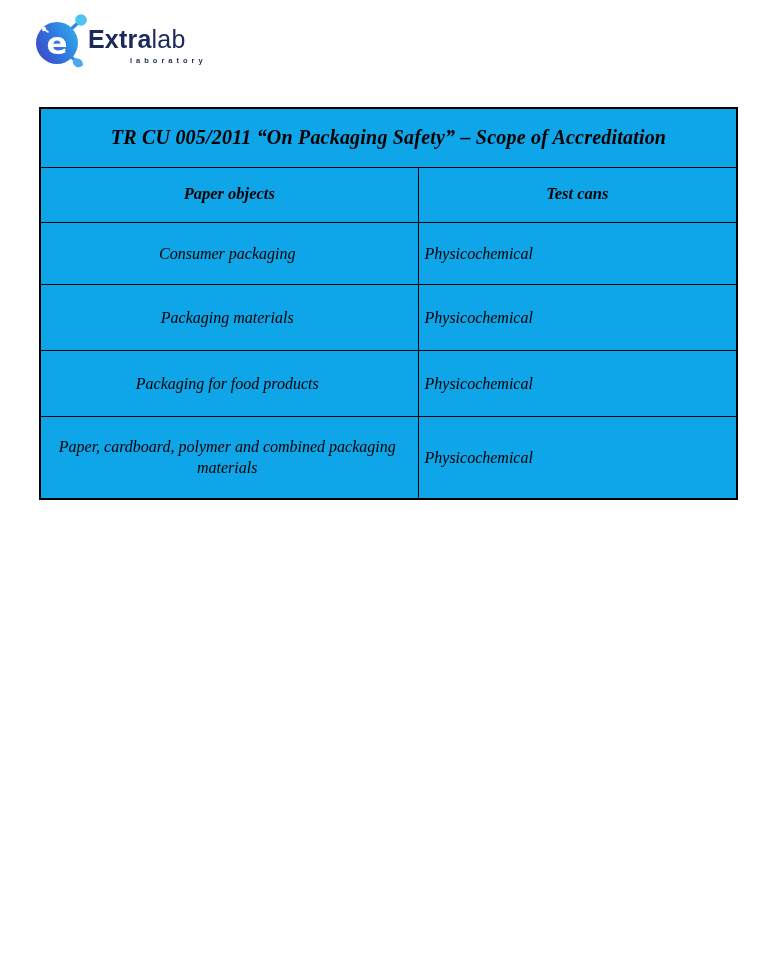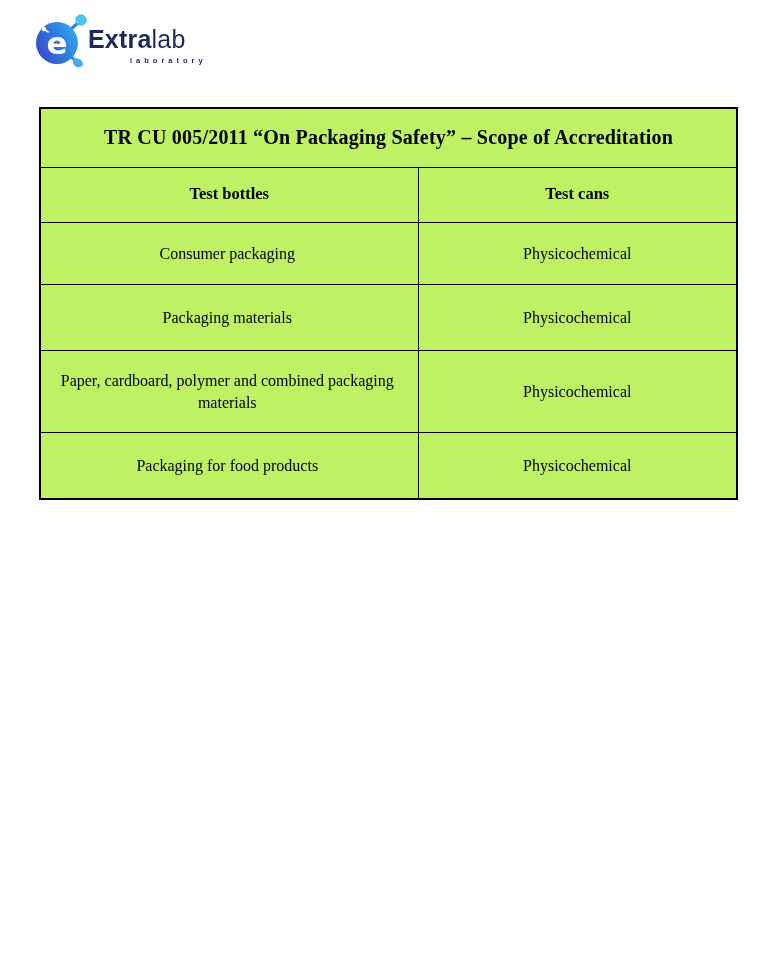--- a/index.html
+++ b/index.html
@@ -54,21 +54,22 @@
     width: 697px;
     border-collapse: collapse;
     table-layout: fixed;
     border: 2px solid #000000;
   }
   .doc-table td, .doc-table th {
     border: 1.5px solid #000000;
     font-size: 16px;
     line-height: 1.35;
     vertical-align: middle;
-    background: #bef264;
+    background: #0ea5e9;
+    font-style: italic;
   }
   .col-objects { width: 378px; }
   .col-type  { width: 319px; }
 
   .title-row td {
     height: 59px;
     text-align: center;
     font-weight: 700;
     font-size: 20px;
     letter-spacing: 0.2px;
@@ -77,21 +78,21 @@
     height: 55px;
     text-align: center;
     font-weight: 700;
     font-size: 16.5px;
   }
   .data-row td.cell-object {
     text-align: center;
     padding: 8px 12px 8px 8px;
   }
   .data-row td.cell-type {
-    text-align: center;
+    text-align: left;
     padding: 20px 6px;
   }
   .row-h-57 td { height: 55px; }
   .row-h-93 td { height: 92px; }
   .row-h-68 td { height: 66px; }
   .row-h-67 td { height: 66px; }
   .row-h-83 td { height: 82px; }
 </style>
 </head>
 <body>
@@ -131,35 +132,35 @@
   <table class="doc-table">
     <colgroup>
       <col class="col-objects">
       <col class="col-type">
     </colgroup>
     <tbody>
       <tr class="title-row">
         <td colspan="2">TR CU 005/2011 “On Packaging Safety” – Scope of Accreditation</td>
       </tr>
       <tr class="header-row">
-        <th>Test bottles</th>
+        <th>Paper objects</th>
         <th>Test cans</th>
       </tr>
       <tr class="data-row row-h-57">
         <td class="cell-object">Consumer packaging</td>
         <td class="cell-type">Physicochemical</td>
       </tr>
       <tr class="data-row row-h-68">
         <td class="cell-object">Packaging materials</td>
         <td class="cell-type">Physicochemical</td>
       </tr>
+      <tr class="data-row row-h-67">
+        <td class="cell-object">Packaging for food products</td>
+        <td class="cell-type">Physicochemical</td>
+      </tr>
       <tr class="data-row row-h-83">
         <td class="cell-object">Paper, cardboard, polymer and combined packaging materials</td>
-        <td class="cell-type">Physicochemical</td>
-      </tr>
-      <tr class="data-row row-h-67">
-        <td class="cell-object">Packaging for food products</td>
         <td class="cell-type">Physicochemical</td>
       </tr>
     </tbody>
   </table>
 
 </div>
 
 </body></html>

